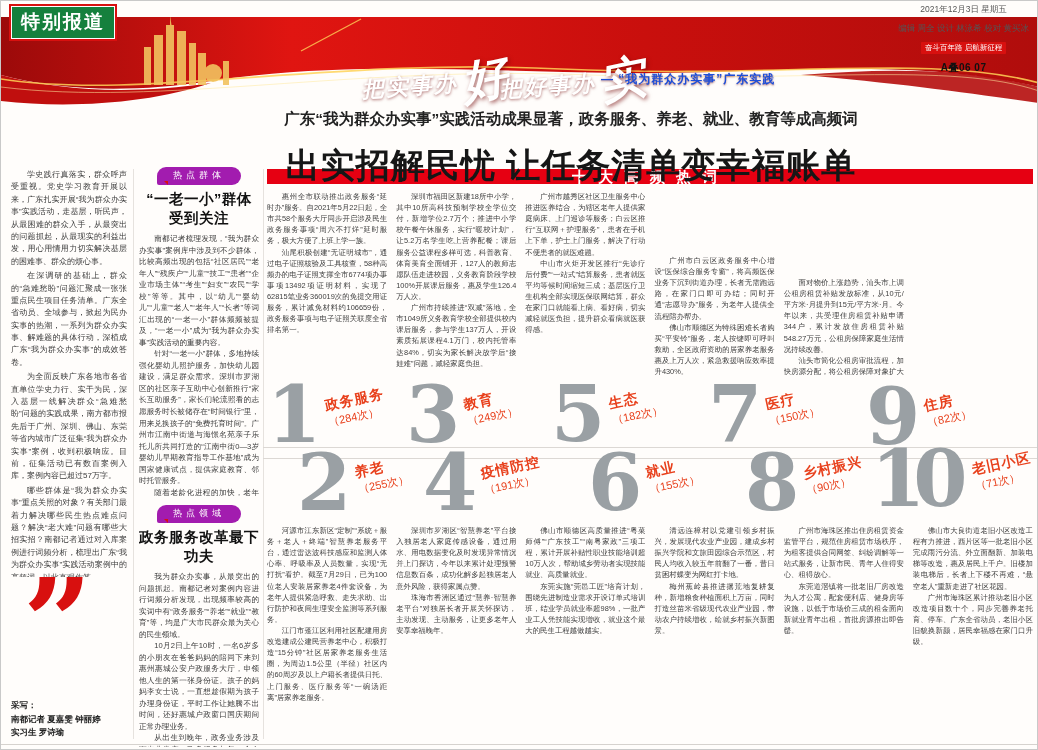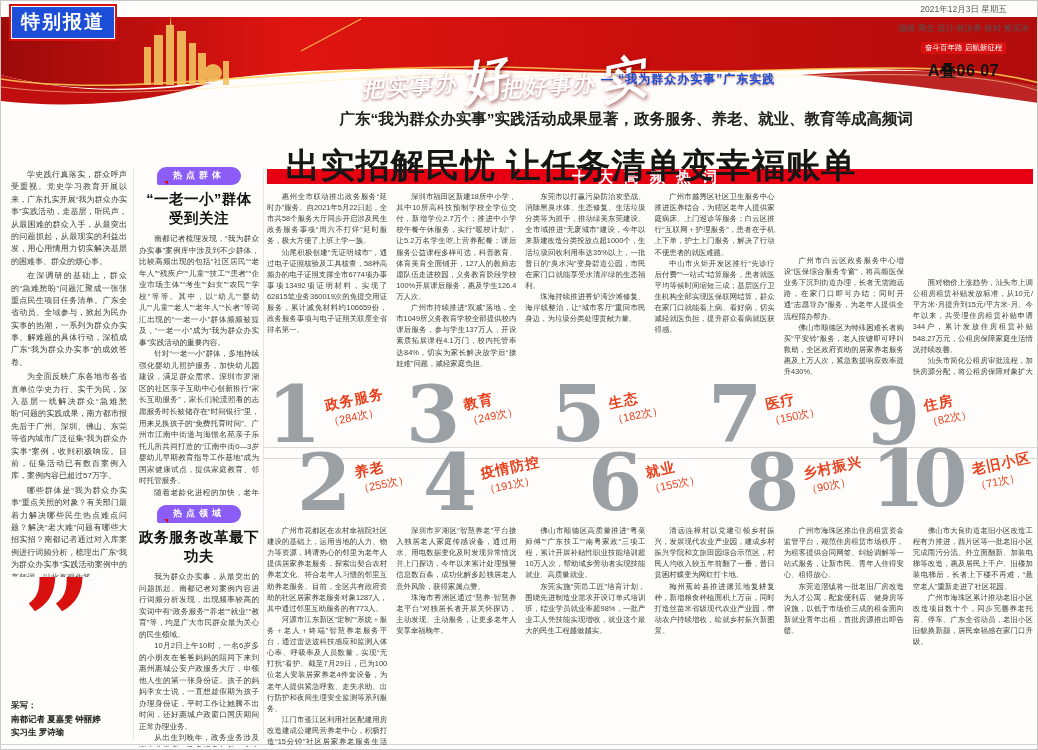--- a/index.html
+++ b/index.html
@@ -3,39 +3,39 @@
 <meta charset="utf-8">
 <style>
   html,body{margin:0;padding:0;background:#e8e8e6;}
   .page{position:relative;width:1038px;height:750px;background:#fffdfb;border:1px solid #c9c9c9;
         box-sizing:border-box;font-family:"Liberation Sans",sans-serif;overflow:hidden;margin:0 auto;}
 
   
   .meta{position:absolute;top:3px;right:8px;display:flex;align-items:center;gap:7px;
         font-size:8.5px;color:#555;z-index:6;flex-direction:column;}
   .meta .badge{background:#d8100f;color:#fff;font-size:7.5px;padding:1px 4px;border-radius:1px;white-space:nowrap;}
-  .meta .pageno{font-size:16px;font-weight:900;color:#111;letter-spacing:.5px;}
-  .section-logo{position:absolute;left:10px;top:5px;z-index:7;background:#1d4ed8;color:#fff;
+  .meta .pageno{font-size:10px;font-weight:900;color:#111;letter-spacing:.5px;}
+  .section-logo{position:absolute;left:10px;top:5px;z-index:7;background:#15803d;color:#fff;
         font-size:19px;font-weight:900;letter-spacing:2px;padding:2px 9px 3px;
         border:1px solid #fff;outline:2px solid #d8100f;}
 
   
   .banner{position:absolute;left:0;top:16px;width:1038px;height:92px;z-index:1;}
   .banner svg{display:block;}
   .slg{position:absolute;color:#fff;font-weight:900;font-style:italic;display:flex;align-items:flex-end;
        transform:rotate(-4deg);z-index:3;}
   .slg .pre{font-size:22px;letter-spacing:2px;text-shadow:0 1px 3px rgba(110,0,0,.55);line-height:1;}
   .slg .big{font-size:46px;line-height:.8;margin-left:3px;transform:rotate(-8deg) translateY(6px);
        text-shadow:1px 2px 4px rgba(110,0,0,.6);font-family:"DejaVu Serif",serif;}
   .slg1{left:360px;top:42px;} .slg2{left:498px;top:42px;}
   .tagline{position:absolute;left:600px;top:54px;color:#1d4ed8;font-size:12px;font-weight:700;
        letter-spacing:1px;z-index:3;text-shadow:0 1px 2px rgba(110,0,0,.5);}
 
   
-  .kicker{position:absolute;left:228px;top:108px;width:684px;text-align:right;
+  .kicker{position:absolute;left:228px;top:108px;width:684px;text-align:center;
        font-size:15.5px;font-weight:700;color:#222;z-index:2;}
   .main-title{position:absolute;left:198px;top:142px;width:744px;text-align:center;
        font-size:34px;font-weight:900;color:#161616;letter-spacing:1px;z-index:2;}
 
   
   .vr{position:absolute;top:168px;bottom:10px;width:1px;background:#e6e2de;}
   .vr1{left:132px;} .vr2{left:262px;}
   .footline{position:absolute;left:0;right:0;bottom:4px;height:1px;background:#d6d2ce;}
 
   
@@ -43,21 +43,21 @@
        font-size:8px;line-height:1.55;color:#3b3b3b;text-align:justify;}
   .intro p{margin:0 0 2px;text-indent:2em;}
   .quote{position:absolute;left:22px;top:568px;height:78px;color:#d8100f;}
   .quote::before{content:"”";font-family:"DejaVu Serif",serif;font-size:120px;font-weight:700;line-height:.9;}
   .byline{position:absolute;left:10px;top:698px;font-size:8.5px;font-weight:700;color:#222;line-height:1.6;}
 
   
   .mid{position:absolute;left:138px;top:166px;width:120px;height:580px;}
   .art{position:absolute;left:0;right:0;overflow:hidden;}
   .art1{top:0;height:332px;} .art2{top:338px;height:242px;}
-  .tag{width:84px;margin:0 auto 5px;background:#8b5cf6;color:#fff;font-size:9px;font-weight:700;
+  .tag{width:84px;margin:0 auto 5px;background:#a21caf;color:#fff;font-size:9px;font-weight:400;
        text-align:center;letter-spacing:4px;padding:2px 0 3px;border-radius:9px 9px 9px 2px;position:relative;}
   .tag::after{content:"";position:absolute;left:7px;bottom:-4px;border:4px solid transparent;
        border-top-color:#d8100f;border-right-width:0;}
   .art-title{font-size:14.5px;font-weight:900;text-align:center;color:#111;margin:0 0 5px;letter-spacing:.5px;}
   .art-body{font-size:7.6px;line-height:1.52;text-align:justify;color:#3b3b3b;overflow:hidden;}
   .art-body p{margin:0;text-indent:2em;}
   .art1 .art-body{max-height:292px;} .art2 .art-body{max-height:202px;}
 
   
   .hotbar{position:absolute;left:266px;top:168px;width:766px;height:15px;background:#e60012;
@@ -184,24 +184,20 @@
   <div class="cols cols-top">
     <div class="col">
       <p>惠州全市联动推出政务服务“延时办”服务。自2021年5月22日起，全市共58个服务大厅同步开启涉及民生政务服务事项“周六不打烊”延时服务，极大方便了上班上学一族。</p>
       <p>汕尾积极创建“无证明城市”，通过电子证照核验及工具核查，58种高频办的电子证照支撑全市6774项办事事项13492项证明材料，实现了62815笔业务360019次的免提交用证服务，累计减免材料约106659份，政务服务事项与电子证照关联度全省排名第一。</p>
     </div>
     <div class="col">
       <p>深圳市福田区新建18所中小学，其中10所高科技预制学校全学位交付，新增学位2.7万个；推进中小学校午餐午休服务，实行“暖校计划”，让5.2万名学生吃上营养配餐；课后服务公益课程多样可选，科普教育、体育美育全面铺开，127人的教师志愿队伍走进校园，义务教育阶段学校100%开展课后服务，惠及学生126.4万人次。</p>
       <p>广州市持续推进“双减”落地，全市1049所义务教育学校全部提供校内课后服务，参与学生137万人，开设素质拓展课程4.1万门，校内托管率达84%，切实为家长解决放学后“接娃难”问题，减轻家庭负担。</p>
     </div>
     <div class="col">
-      <p>东莞市以打赢污染防治攻坚战、消除黑臭水体、生态修复、生活垃圾分类等为抓手，推动绿美东莞建设。全市域推进“无废城市”建设，今年以来新建改造分类投放点超1000个，生活垃圾回收利用率达35%以上，一批昔日的“臭水沟”变身碧道公园，市民在家门口就能享受水清岸绿的生态福利。</p>
-      <p>珠海持续推进香炉湾沙滩修复、海岸线整治，让“城市客厅”重回市民身边，为垃圾分类处理贡献力量。</p>
-    </div>
-    <div class="col">
       <p>广州市越秀区社区卫生服务中心推进医养结合，为辖区老年人提供家庭病床、上门巡诊等服务；白云区推行“互联网＋护理服务”，患者在手机上下单，护士上门服务，解决了行动不便患者的就医难题。</p>
       <p>中山市火炬开发区推行“先诊疗后付费”“一站式”结算服务，患者就医平均等候时间缩短三成；基层医疗卫生机构全部实现医保联网结算，群众在家门口就能看上病、看好病，切实减轻就医负担，提升群众看病就医获得感。</p>
     </div>
     <div class="col pt64">
       <p>广州市白云区政务服务中心增设“医保综合服务专窗”，将高频医保业务下沉到街道办理，长者无需跑远路，在家门口即可办结；同时开通“志愿导办”服务，为老年人提供全流程陪办帮办。</p>
       <p>佛山市顺德区为特殊困难长者购买“平安铃”服务，老人按键即可呼叫救助，全区政府资助的居家养老服务惠及上万人次，紧急救援响应效率提升430%。</p>
     </div>
     <div class="col pt86">
       <p>面对物价上涨趋势，汕头市上调公租房租赁补贴发放标准，从10元/平方米·月提升到15元/平方米·月。今年以来，共受理住房租赁补贴申请344户，累计发放住房租赁补贴548.27万元，公租房保障家庭生活情况持续改善。</p>
       <p>汕头市简化公租房审批流程，加快房源分配，将公租房保障对象扩大到八类人群。2021年1月至8月共组织公开抽签分配房源三批次，安排实物配租234户，发放住房租赁补贴43户，完成发放率超九成。</p>
@@ -279,21 +275,20 @@
       <span class="hw-num">10</span>
       <span class="hw-lab">
         <b>老旧小区</b>
         <i>（71次）</i>
       </span>
     </div>
   </div>
 
   <div class="cols cols-bottom">
     <div class="col">
-      <p>广州市花都区在农村幸福院社区建设的基础上，运用当地的人力、物力等资源，聘请热心的邻里为老年人提供居家养老服务，探索出契合农村养老文化、符合老年人习惯的邻里互助养老服务。目前，全区共有政府资助的社区居家养老服务对象1287人，其中通过邻里互助服务的有773人。</p>
       <p>河源市江东新区“定制”“系统＋服务＋老人＋终端”智慧养老服务平台，通过雷达波科技感应和监测人体心率、呼吸率及人员数量，实现“无打扰”看护。截至7月29日，已为100位老人安装居家养老4件套设备，为老年人提供紧急呼救、走失求助、出行防护和夜间生理安全监测等系列服务。</p>
       <p>江门市蓬江区利用社区配建用房改造建成公建民营养老中心，积极打造“15分钟”社区居家养老服务生活圈，为周边1.5公里（半径）社区内的60周岁及以上户籍长者提供日托、上门服务、医疗服务等“一碗汤距离”居家养老服务。</p>
     </div>
     <div class="col">
       <p>深圳市罗湖区“智慧养老”平台接入独居老人家庭传感设备，通过用水、用电数据变化及时发现异常情况并上门探访，今年以来累计处理预警信息数百条，成功化解多起独居老人意外风险，获得家属点赞。</p>
       <p>珠海市香洲区通过“慧养·智慧养老平台”对独居长者开展关怀探访，主动发现、主动服务，让更多老年人安享幸福晚年。</p>
     </div>
     <div class="col">
       <p>佛山市顺德区高质量推进“粤菜师傅”“广东技工”“南粤家政”三项工程，累计开展补贴性职业技能培训超10万人次，帮助城乡劳动者实现技能就业、高质量就业。</p>
       <p>东莞实施“莞邑工匠”培育计划，围绕先进制造业需求开设订单式培训班，结业学员就业率超98%，一批产业工人凭技能实现增收，就业这个最大的民生工程越做越实。</p>

